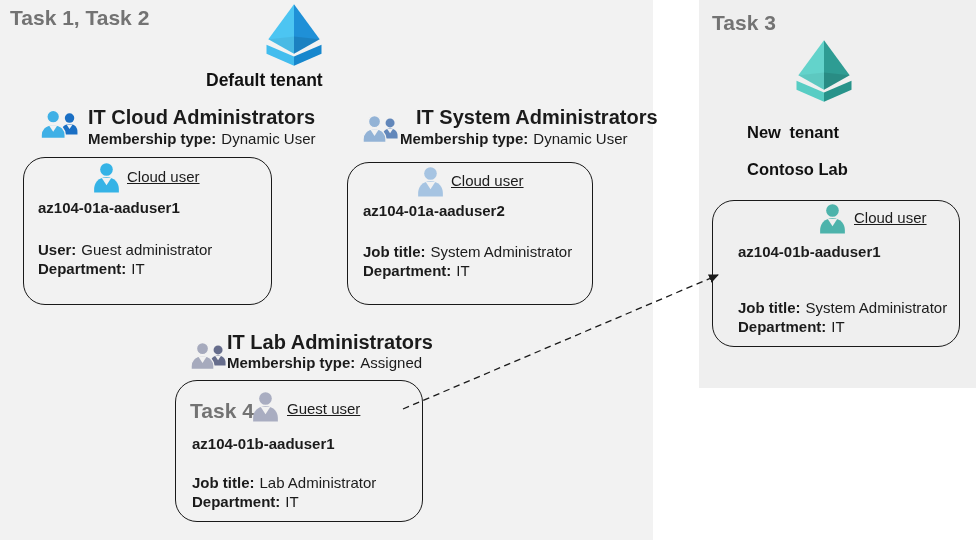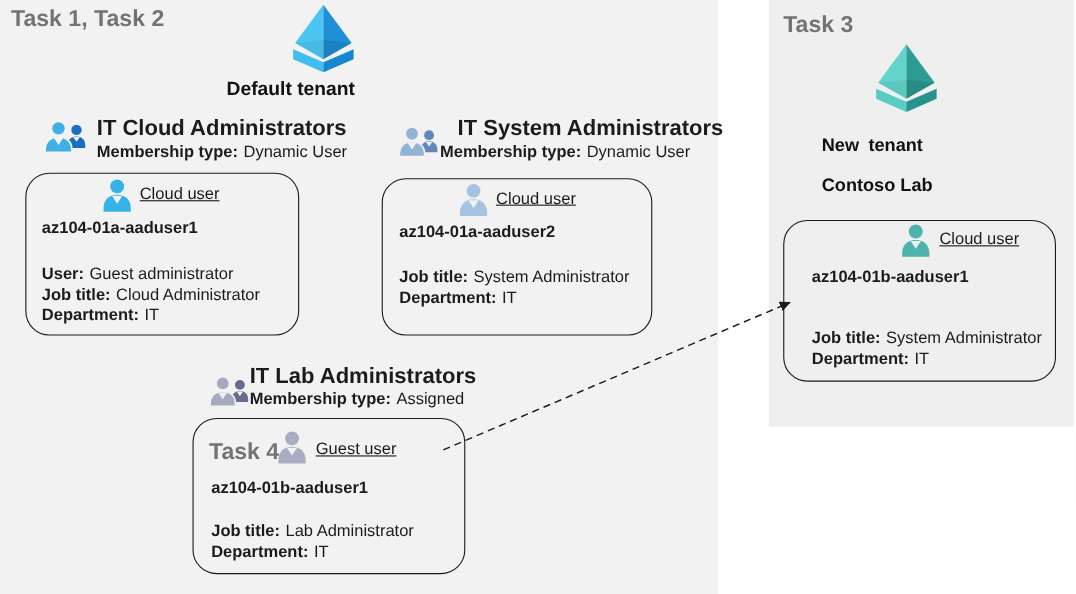--- a/index.html
+++ b/index.html
@@ -83,23 +83,20 @@
     <path d="M11.5 18.6 L17 27 L22.5 18.6 Z" fill="#f2f2f2"></path>
   </svg>
 </div>
 <div class="card-type-label" style="left:127px; top:168px;">Cloud user</div>
 <div class="user-name" style="left:38px; top:199px;">az104-01a-aaduser1</div>
 <div class="fields" style="left:38px; top:241px;">
   <div class="field">
     <b>User:</b><span>Guest administrator</span>
   </div>
   <div class="field">
-    <b>Job title:</b><span>Cloud Administrator</span>
-  </div>
-  <div class="field">
     <b>Department:</b><span>IT</span>
   </div>
 </div>
 
 <div class="icon-box" style="left:362px; top:112px; width:38px; height:33px;">
   <svg viewBox="0 0 44 36" xmlns="http://www.w3.org/2000/svg">
     <circle cx="32.5" cy="11.5" r="5.2" fill="#6287ba"></circle>
     <path d="M32.5 18 C26 18.2 23.8 22.5 23.8 26.5 L23.8 29.5 L41.2 29.5 L41.2 26.5 C41.2 22.5 39 18.2 32.5 18 Z" fill="#6287ba"></path>
     <path d="M29.2 18.6 L32.5 23.4 L35.8 18.6 Z" fill="#f2f2f2"></path>
     <circle cx="14.5" cy="10" r="7" fill="#93b3d6" stroke="#f2f2f2" stroke-width="1.6"></circle>

